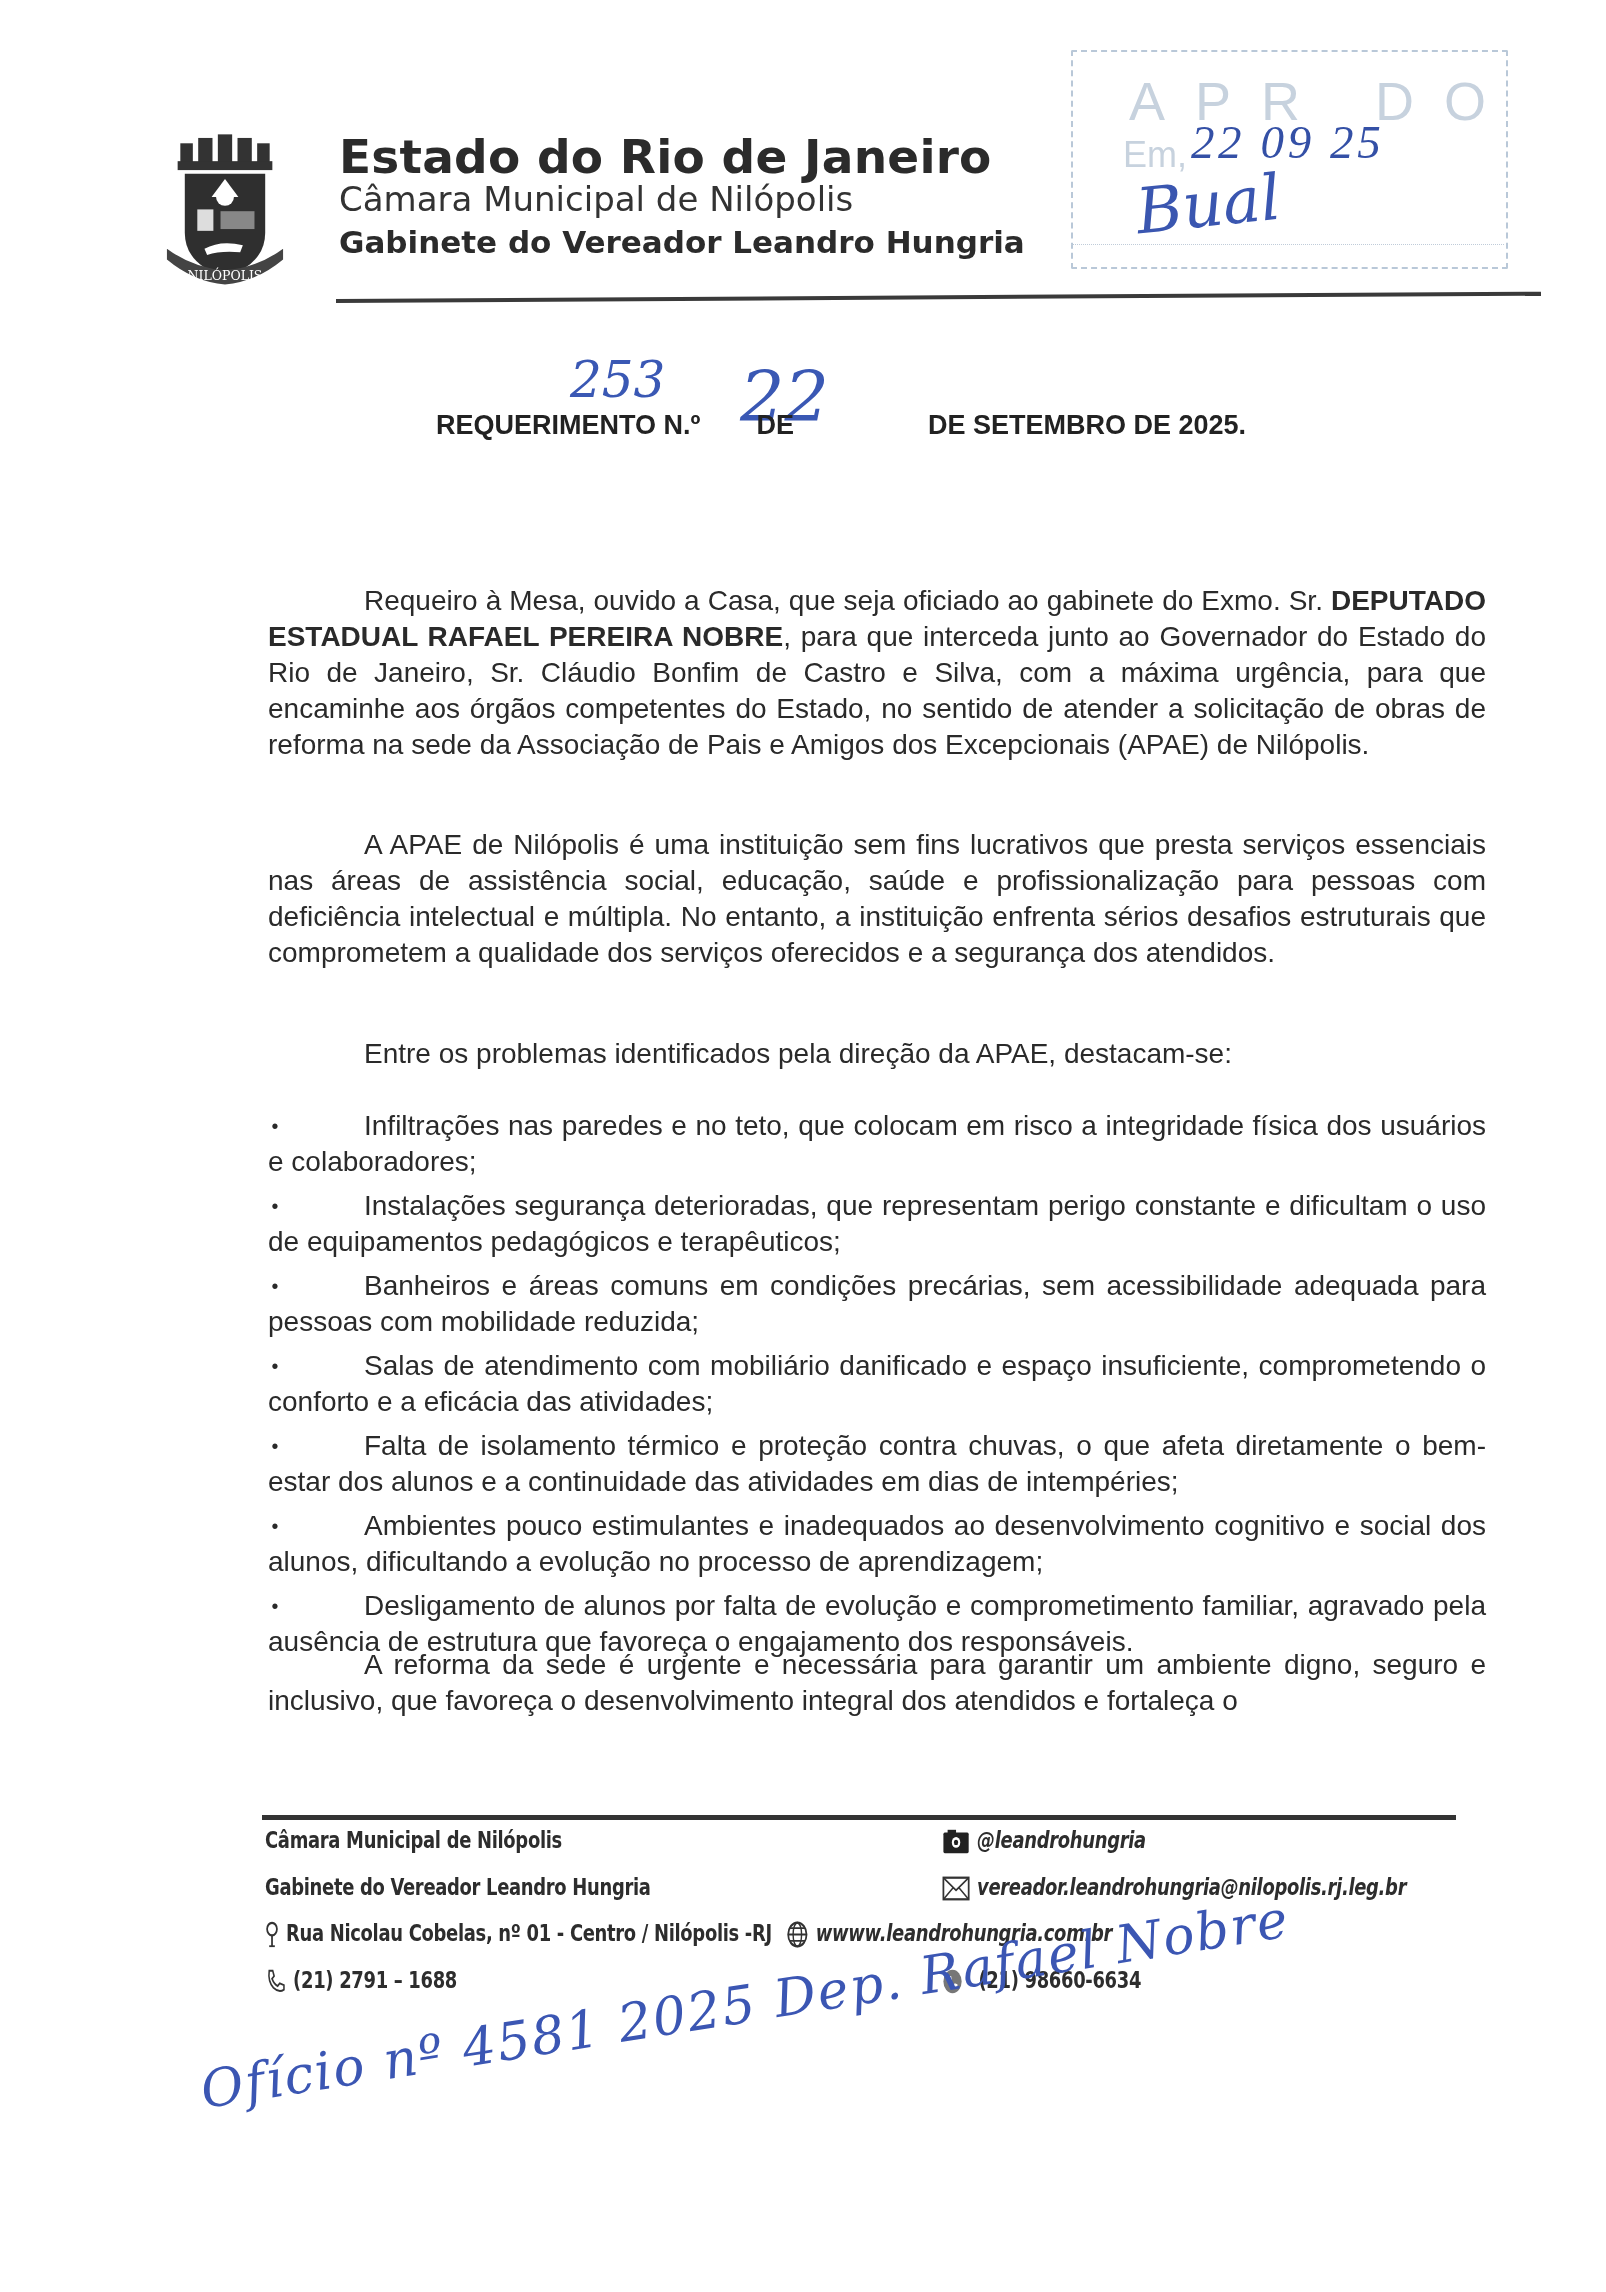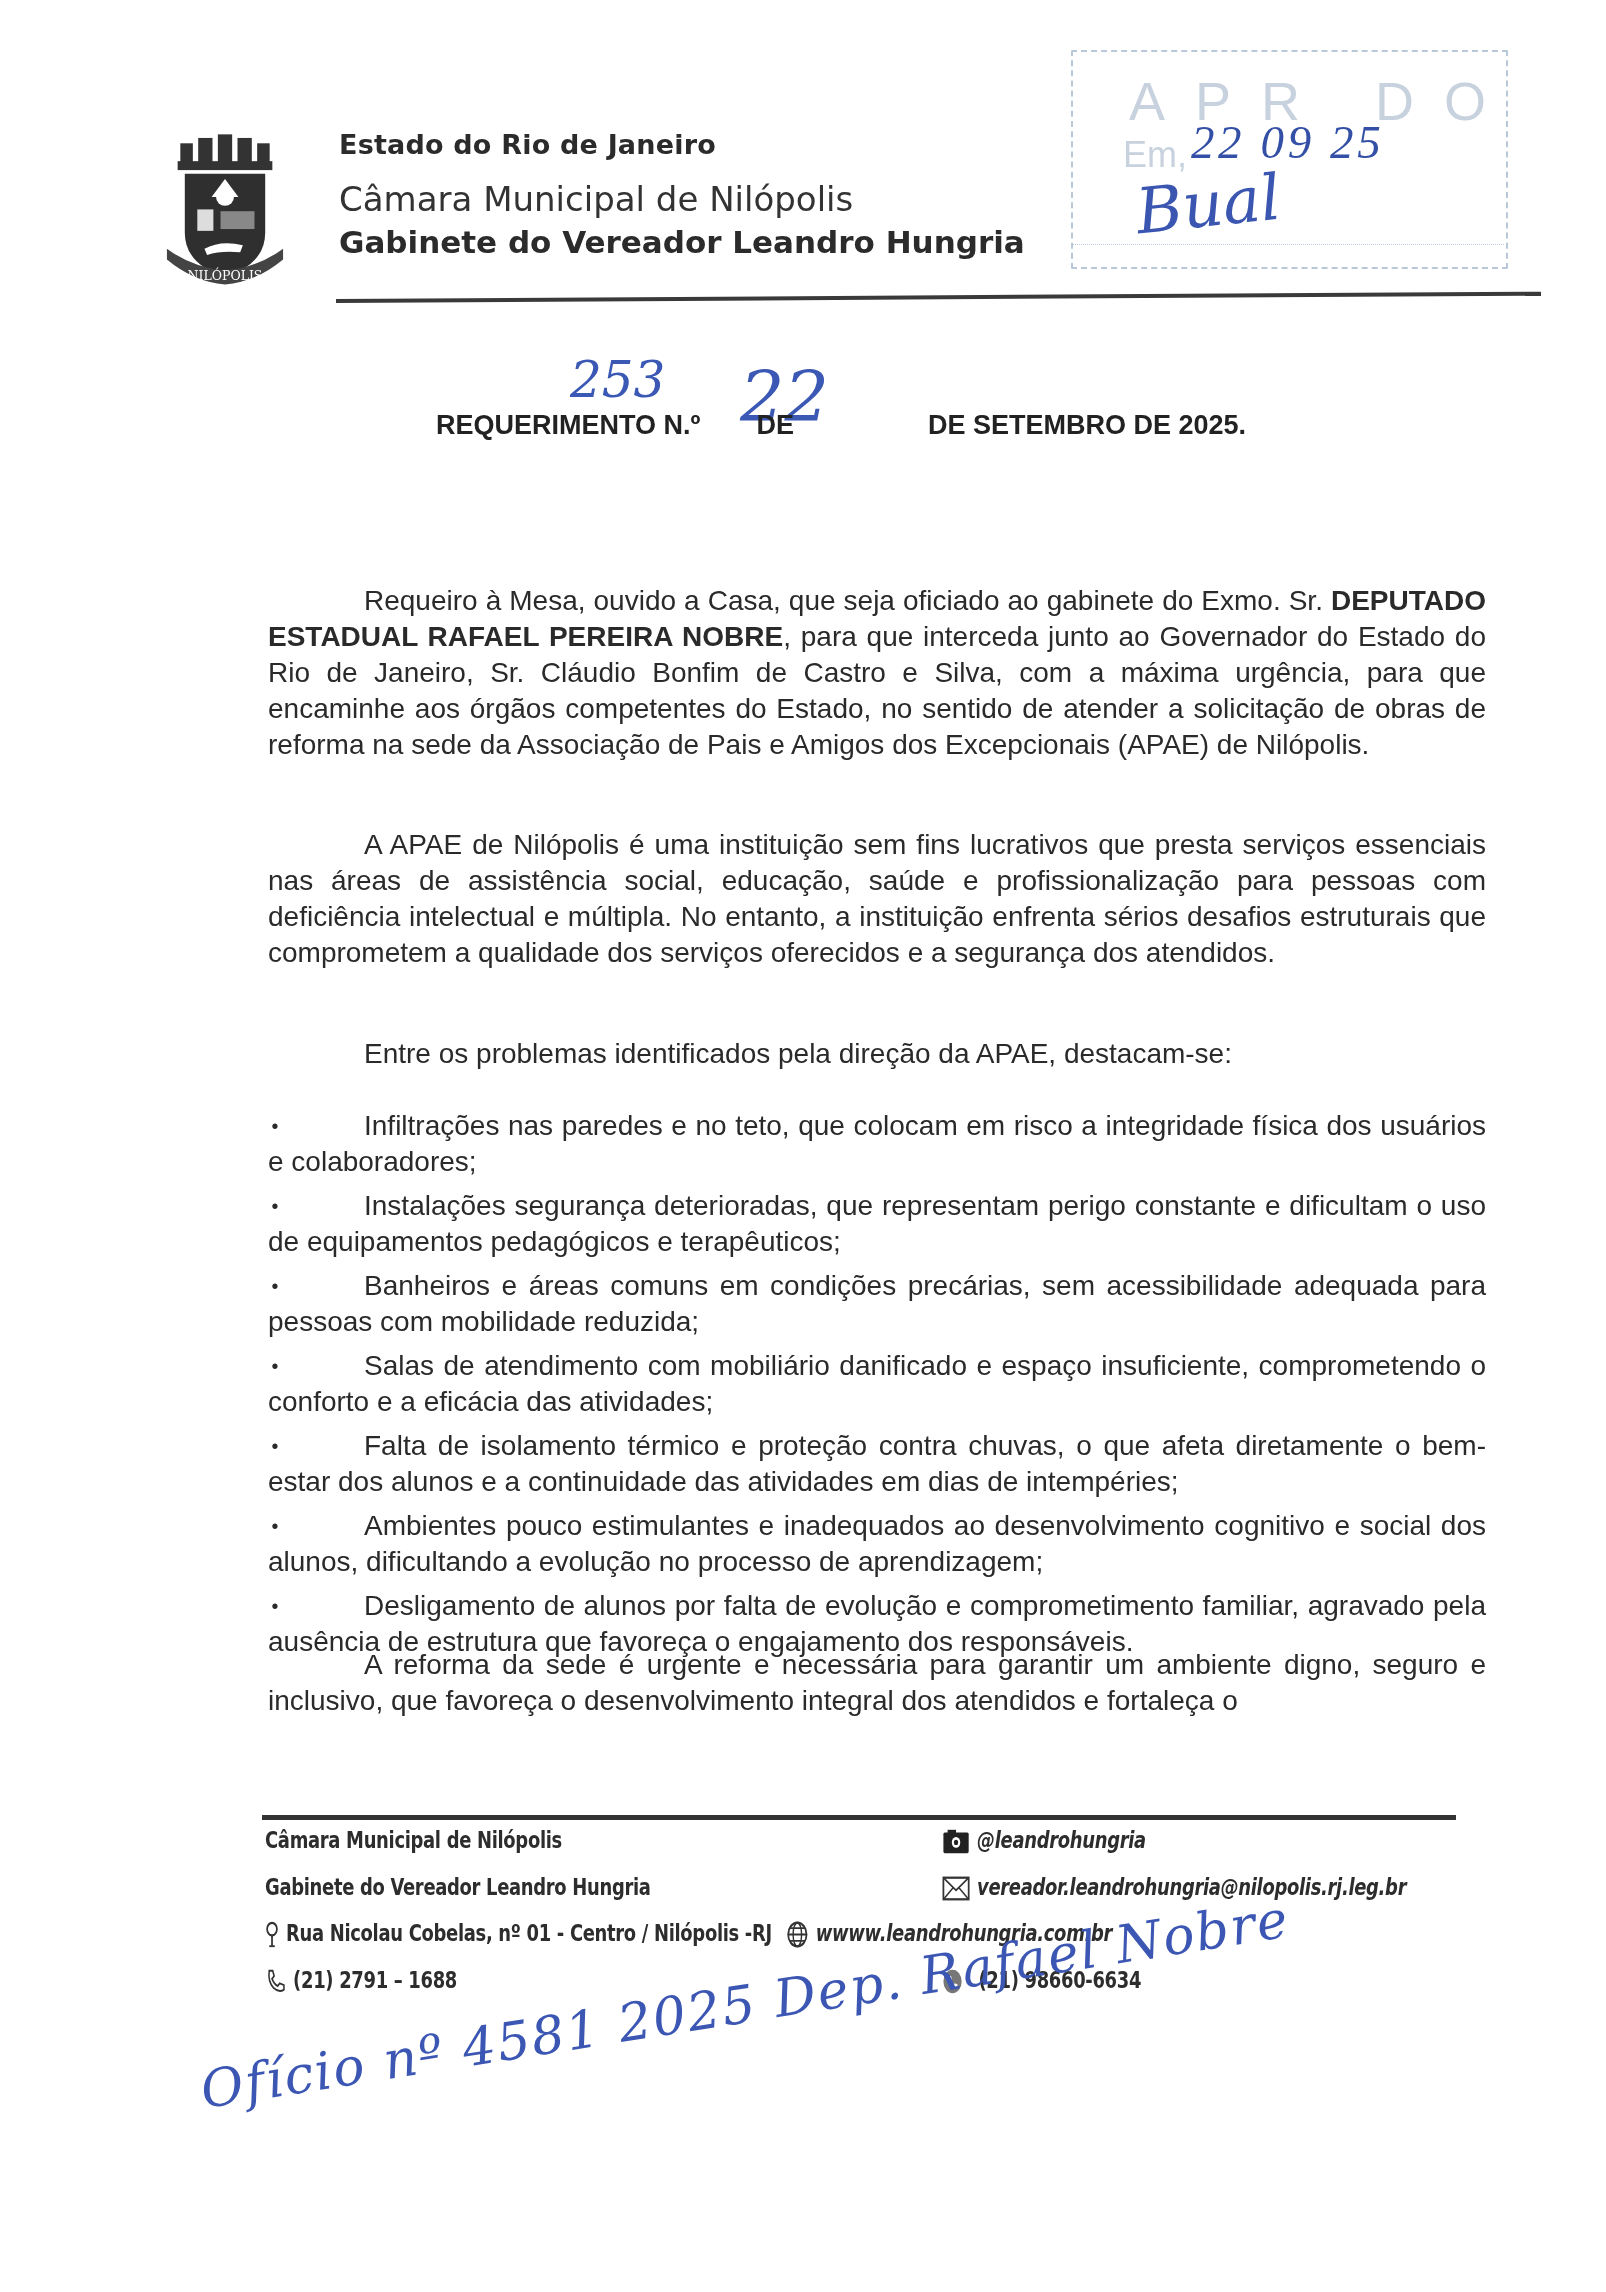--- a/index.html
+++ b/index.html
@@ -4,21 +4,21 @@
   <style>
     html, body { margin: 0; padding: 0; }
     body {
       width: 1607px; height: 2293px; background: #ffffff; position: relative; overflow: hidden;
       font-family: "Liberation Sans", sans-serif; color: #2a2a2a;
     }
     .abs { position: absolute; }
 
     
     .crest { left: 158px; top: 134px; width: 134px; height: 166px; }
-    .hdr-title { left: 339px; top: 129px; font-family: "DejaVu Sans", sans-serif; font-weight: bold; font-size: 27px; color: #2b2b2b; letter-spacing: 0.2px; }
+    .hdr-title { left: 339px; top: 129px; font-family: "DejaVu Sans", sans-serif; font-weight: bold; font-size: 47px; color: #2b2b2b; letter-spacing: 0.2px; }
     .hdr-sub { left: 339px; top: 179px; font-family: "DejaVu Sans", sans-serif; font-size: 34px; color: #333; }
     .hdr-office { left: 339px; top: 224px; font-family: "DejaVu Sans", sans-serif; font-weight: bold; font-size: 31px; color: #2b2b2b; }
     .hdr-line { left: 336px; top: 299px; width: 1205px; height: 3.6px; background: #3a3a3a; transform: rotate(-0.35deg); transform-origin: left center; }
 
     
     .stamp { left: 1071px; top: 50px; width: 433px; height: 215px; border: 2.7px dashed #b9c8d8; border-radius: 1.8px; }
     .stamp-word { left: 1119px; top: 70px; font-size: 54px; color: #c7d2de; letter-spacing: 30px; font-family: "Liberation Sans", sans-serif; margin-left: 10px; }
     .stamp-em { left: 1123px; top: 134px; font-size: 36px; color: #c7d2de; }
     .stamp-date { left: 1191px; top: 115px; font-family: Liberation Serif, serif; font-style: italic; font-size: 47px; color: #3450a6; letter-spacing: 3.6px; }
     .stamp-sign { left: 1136px; top: 168px; font-family: "DejaVu Serif", serif; font-style: italic; font-size: 63px; color: #3a56b0; transform: rotate(-6deg); }

